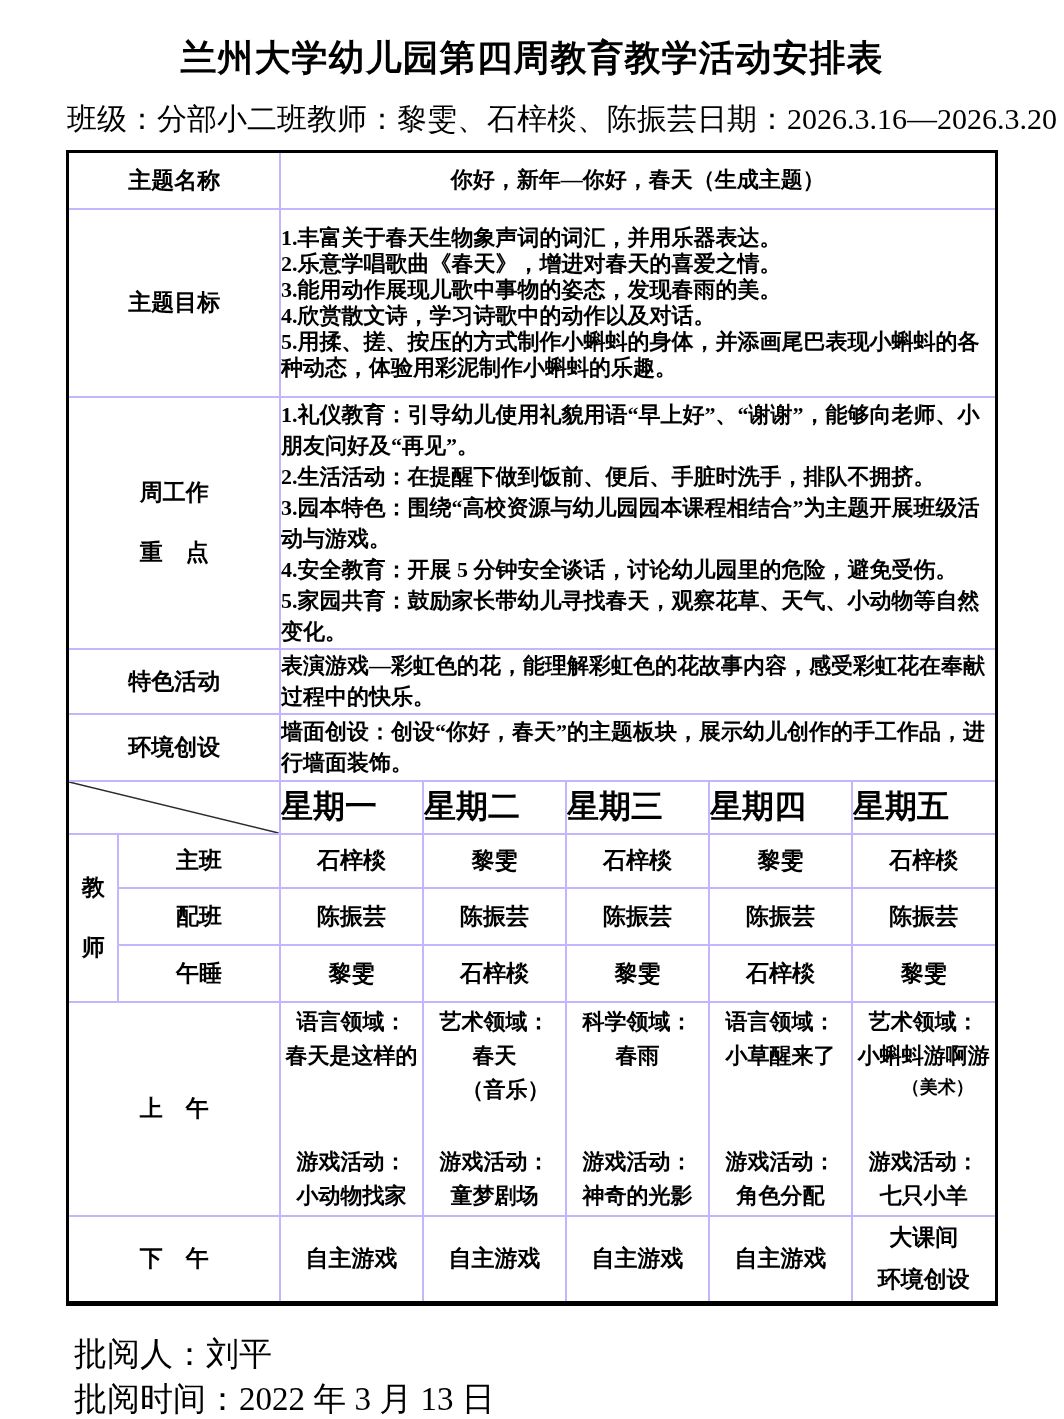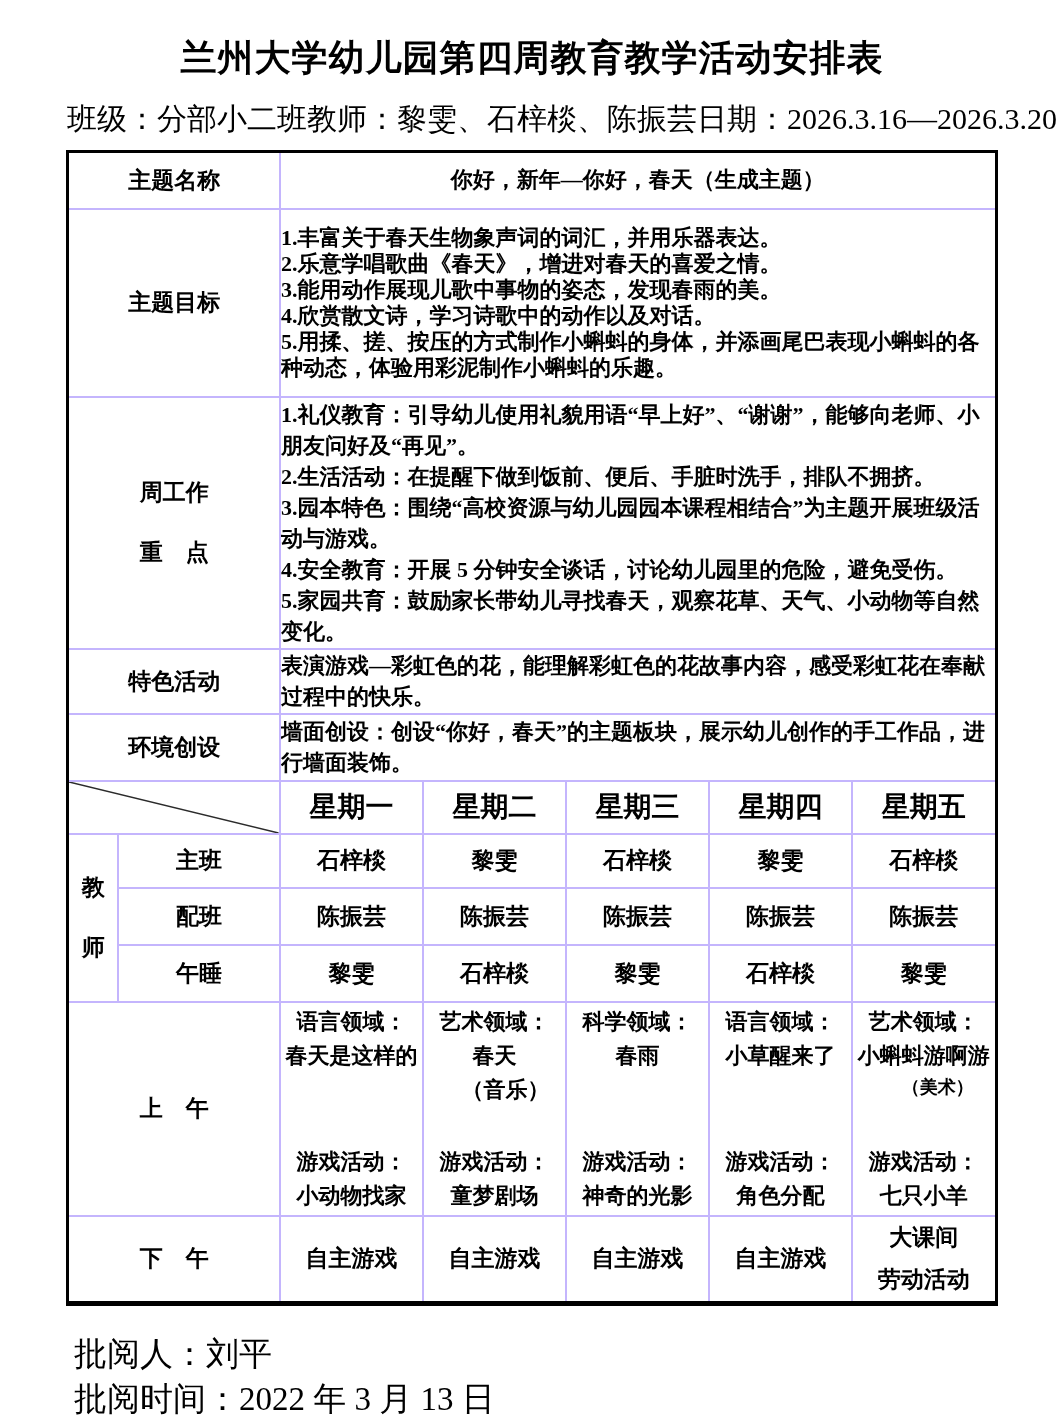--- a/index.html
+++ b/index.html
@@ -26,21 +26,21 @@
     font-weight:bold;
   }
   .lab { text-align:center; font-size:23px; white-space:pre-line; }
   .lab-tall { line-height:2.6; }
   .val-center { text-align:center; font-size:22px; }
   .content {
     font-size:22px; text-align:left; white-space:pre-line;
     padding:4px 10px 4px 12px; line-height:26px;
   }
   .roomy { line-height:31px; }
-  .dayhead { text-align:center; font-size:28px; font-weight:500; }
+  .dayhead { font-size:32px; font-weight:500; }
   .tname { text-align:center; font-size:23px; }
   .diag-cell { position:relative; }
   .diag-cell svg { position:absolute; left:0; top:0; width:100%; height:100%; display:block; }
   .am {
     vertical-align:top; font-size:22px; text-align:center;
     padding:10px 4px 0 10px;
   }
   .am-top { display:block; min-height:140px; }
   .am-field { display:block; white-space:pre-line; line-height:34px; }
   .am-note { display:block; font-size:18px; padding-left:28px; line-height:28px; }
@@ -202,21 +202,21 @@
       </td>
     </tr>
 
     <tr style="height:83px">
       <td colspan="2" class="lab">下　午</td>
       <td class="pm">自主游戏</td>
       <td class="pm">自主游戏</td>
       <td class="pm">自主游戏</td>
       <td class="pm">自主游戏</td>
       <td class="pm">大课间
-劳动活动</td>
+环境创设</td>
     </tr>
   </tbody>
     </table>
 
   <div class="footer">
     <span>批阅人：刘平</span>
     <span>批阅时间：2022 年 3 月 13 日</span>
   </div>
 
 </div>

